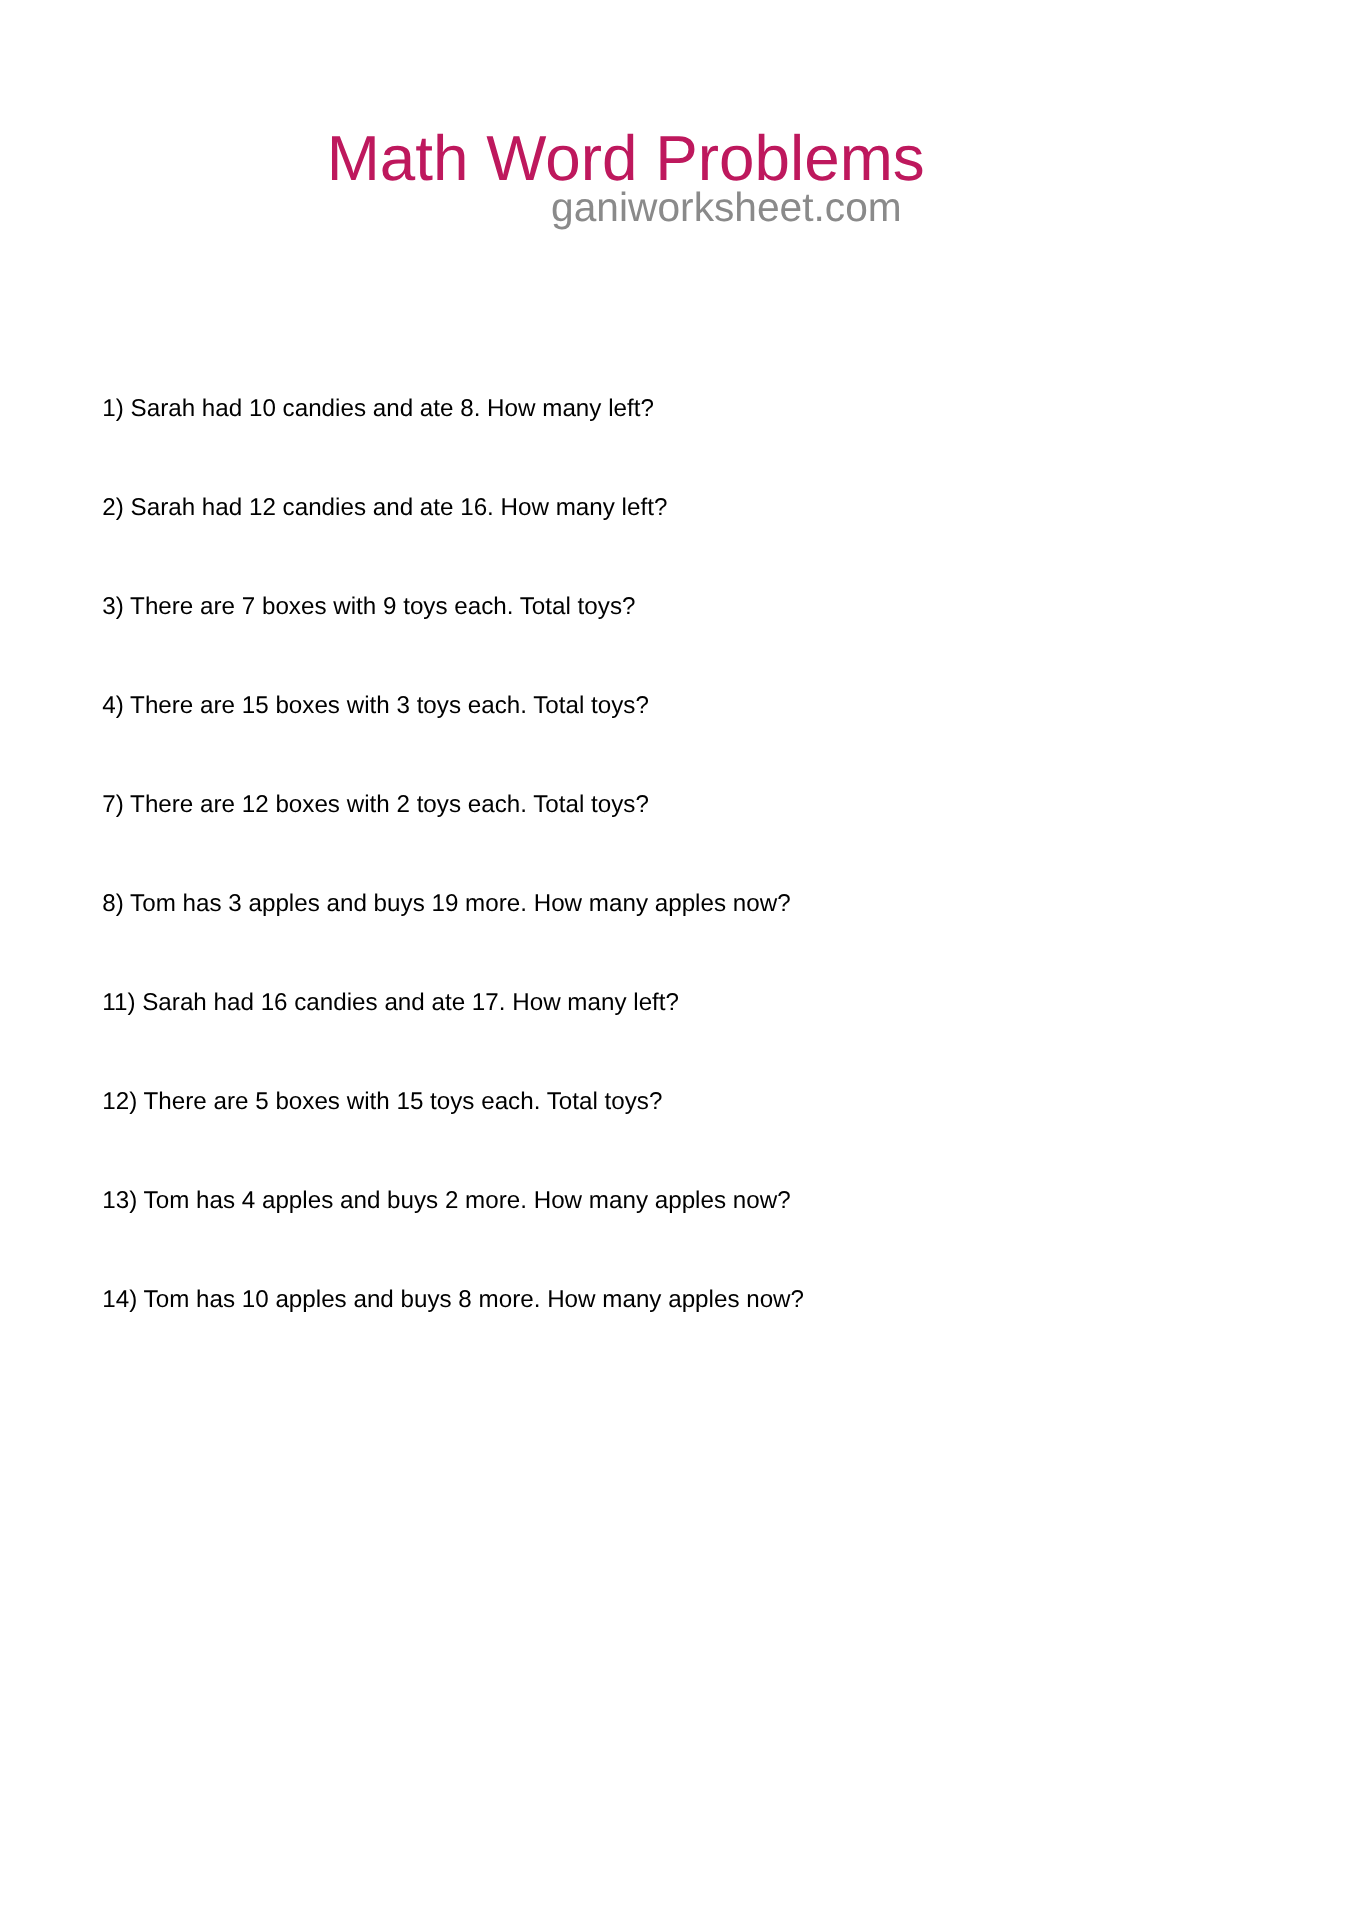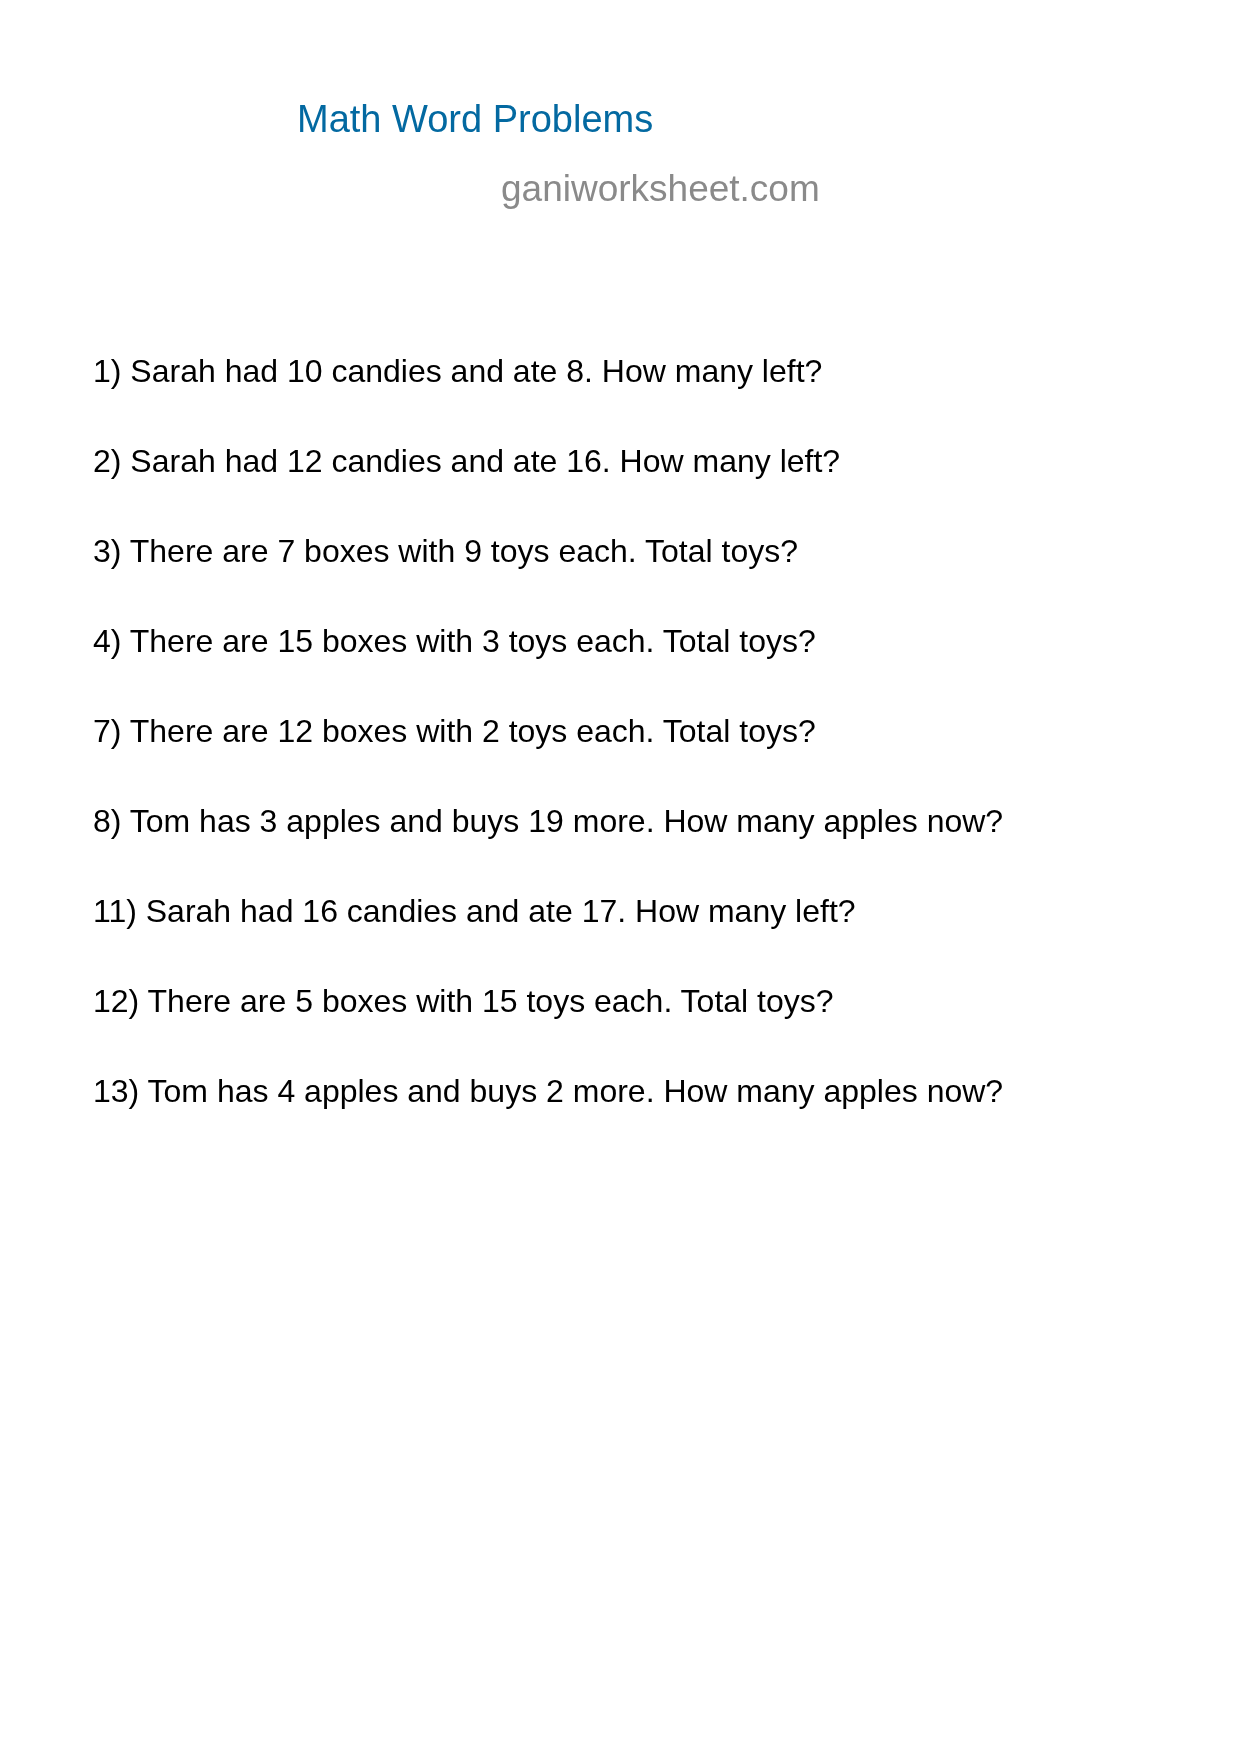--- a/index.html
+++ b/index.html
@@ -16,24 +16,24 @@
     -webkit-font-smoothing: antialiased;
   }
   .page {
     position: absolute;
     inset: 0;
     background: #ffffff;
   }
   .doc-title {
     position: absolute;
     left: 297px;
-    top: 100px;
-    font-size: 38px;
+    top: 116px;
+    font-size: 58px;
     line-height: 1;
-    color: #0369a1;
+    color: #be185d;
     white-space: nowrap;
     letter-spacing: 0;
   }
   .doc-subtitle {
     position: absolute;
     left: 501px;
     top: 170px;
     font-size: 37px;
     line-height: 1;
     color: #8a8a8a;
@@ -41,21 +41,21 @@
   }
   .problem-list {
     position: absolute;
     left: 93px;
     top: 326px;
     right: 20px;
   }
   .problem {
     height: 90px;
     line-height: 90px;
-    font-size: 32px;
+    font-size: 22px;
     color: #000000;
     white-space: nowrap;
   }
   .problem span { display: inline; }
 </style>
 </head>
 <body>
 
 <div class="page">
 
@@ -107,15 +107,19 @@
     <div class="problem">
       <span>12)</span>
       <span>There are 5 boxes with 15 toys each. Total toys?</span>
     </div>
 
     <div class="problem">
       <span>13)</span>
       <span>Tom has 4 apples and buys 2 more. How many apples now?</span>
     </div>
 
+    <div class="problem">
+      <span>14)</span>
+      <span>Tom has 10 apples and buys 8 more. How many apples now?</span>
+    </div>
 
   </div>
 </div>
 
 </body></html>

